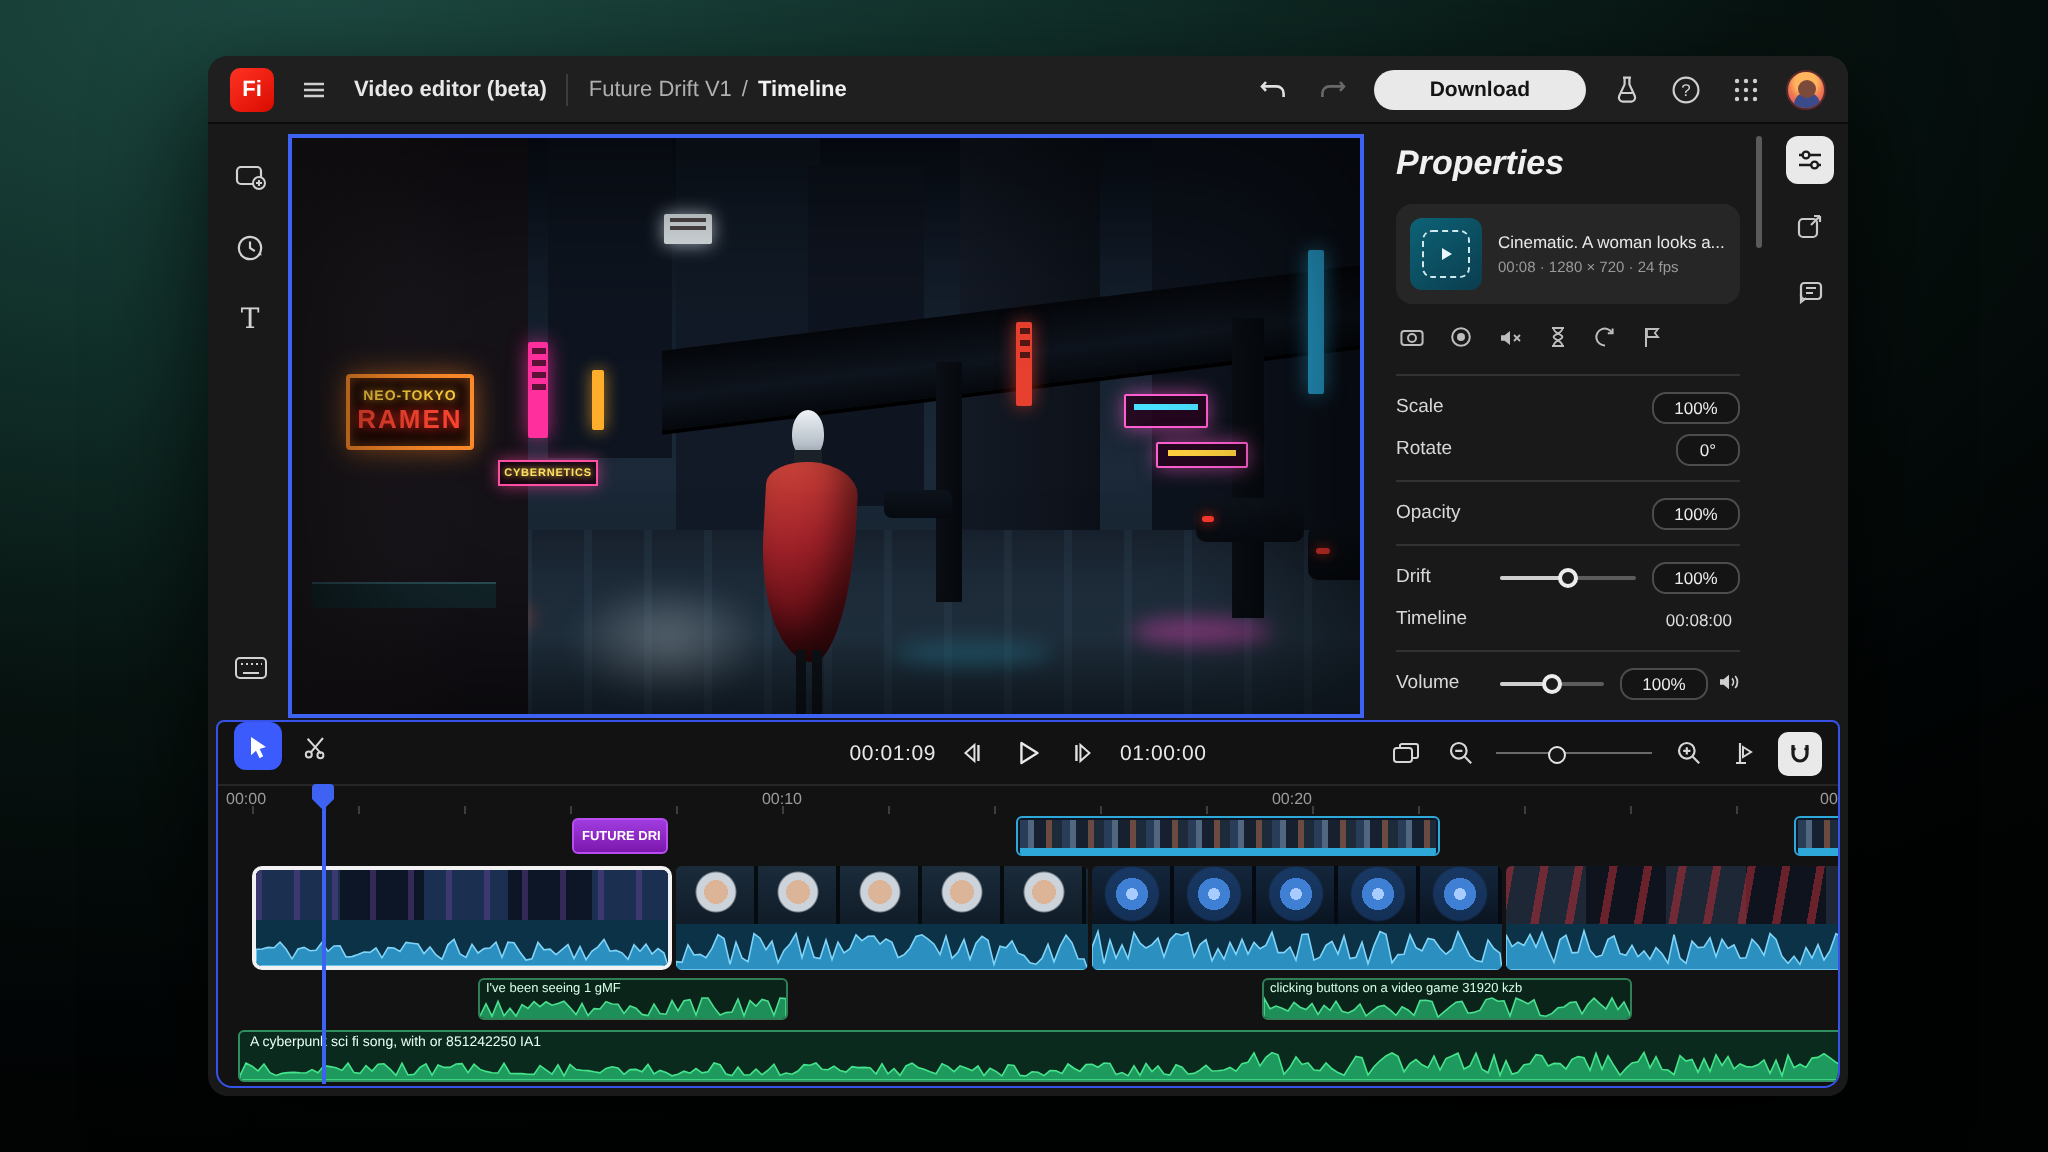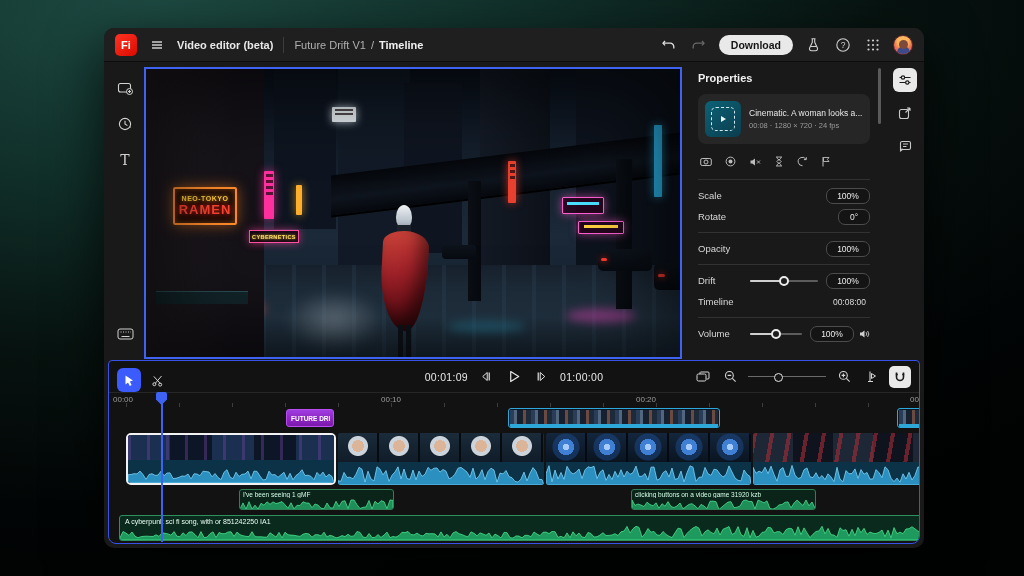--- a/index.html
+++ b/index.html
@@ -17,21 +17,21 @@
   .logo { width:22px; height:22px; border-radius:5px; background:linear-gradient(140deg,#ff3323,#d90b00);
     color:#fff; font-weight:bold; font-size:11px; display:flex; align-items:center; justify-content:center; }
   .iconbtn { width:20px; height:20px; display:flex; align-items:center; justify-content:center; color:#cfcfcf; }
   .iconbtn svg { display:block; }
   .apptitle { color:#e8e8e8; font-size:11px;font-weight:bold; }
   .tb-div { width:1px; height:16px; background:#3c3c3c; }
   .crumb { font-size:11px; color:#b0b0b0; display:flex; gap:5px;justify-content:flex-end; }
   .crumb .page { color:#f2f2f2; font-weight:bold; }
   .tb-spacer { flex:1; }
   .dl-btn { background:#e9e9e9; color:#151515; font-size:10.5px; font-weight:bold;
-    border:none; border-radius:12px; padding:4px 12px; }
+    border:none; border-radius:12px; padding:4px 28px; }
   .avatar { width:20px; height:20px; border-radius:50%;
     background: radial-gradient(circle at 50% 30%, #ffb45e 0 35%, #f07d52 55%, #d63a66 100%);
     border:1px solid #5a2a2a; position:relative; overflow:hidden; }
   .avatar:after{ content:""; position:absolute; left:5px; top:4px; width:9px; height:9px; border-radius:50%;
     background:#7c4a3a; box-shadow:0 8px 0 2px #3a4a8a; }
   .dim { opacity:.38; }
 
   
   .leftrail { position:absolute; left:0; top:34px; width:42px; height:298px; display:flex;
     flex-direction:column; align-items:center; padding-top:14px; gap:12px; }
@@ -76,21 +76,21 @@
   .torso { position:absolute; left:23px; top:20px; width:14px; height:64px; background:#1a2128; }
   .cape { position:absolute; left:7px; top:26px; width:46px; height:100px;
     background:linear-gradient(160deg,#cc453a 0%,#a3232a 40%,#7c141c 70%,#570d13 100%);
     border-radius:48% 52% 40% 60% / 12% 16% 72% 62%; transform:rotate(3deg);
     box-shadow:inset -8px -12px 16px rgba(0,0,0,.5); }
   .leg { position:absolute; top:120px; width:5px; height:36px; background:#10151b; }
   .vignette { position:absolute; inset:0; box-shadow:inset 0 0 70px 28px rgba(0,0,0,.6); pointer-events:none; }
 
   
   .props { position:absolute; left:580px; top:34px; width:198px; height:298px; padding:10px 12px 0 14px; overflow:hidden; }
-  .props h3 { color:#f0f0f0; font-size:11px; margin-bottom:10px; }
+  .props h3 { color:#f0f0f0; font-size:17px; margin-bottom:10px;font-style:italic; }
   .clipcard { background:#262626; border-radius:8px; padding:7px; display:flex; gap:8px; align-items:center; }
   .clipthumb { width:36px; height:36px; border-radius:6px; flex:0 0 auto; position:relative;
     background:linear-gradient(140deg,#0d6276,#0a3d4e); display:flex; align-items:center; justify-content:center; }
   .clipthumb .dash { width:24px; height:24px; border:1px dashed #cfe9ef; border-radius:5px;
     display:flex; align-items:center; justify-content:center; }
   .clipinfo { min-width:0; }
   .clipinfo .t { color:#e8e8e8; font-size:8.5px; white-space:nowrap; overflow:hidden; }
   .clipinfo .m { color:#9a9a9a; font-size:7.5px; margin-top:3px; }
   .proprow-icons { display:flex; gap:13px; margin:9px 0 8px 2px; color:#bdbdbd; }
   .pdiv { height:1px; background:#323232; margin:5px 0; }
@@ -110,21 +110,21 @@
   .pscroll { position:absolute; left:774px; top:40px; width:3px; height:56px; background:#5a5a5a; border-radius:2px; }
 
   
   .rightrail { position:absolute; left:782px; top:40px; width:38px; display:flex; flex-direction:column; align-items:center; gap:9px; }
   .rr-btn { width:24px; height:24px; border-radius:6px; display:flex; align-items:center; justify-content:center; color:#c9c9c9; }
   .rr-btn.active { background:#e9e9e9; color:#1a1a1a; }
 
   
   .timeline { position:absolute; left:4px; top:332px; width:812px; height:184px; background:#121212;
     border:1px solid #3752e8; border-radius:4px 4px 8px 8px; overflow:hidden; }
-  .tl-toolbar { position:absolute; left:0; top:0; width:100%; height:31px; display:flex; align-items:flex-end; padding:0 8px; }
+  .tl-toolbar { position:absolute; left:0; top:0; width:100%; height:31px; display:flex; align-items:flex-start; padding:0 8px; }
   .tool { width:24px; height:24px; border-radius:6px; display:flex; align-items:center; justify-content:center; color:#d6d6d6; }
   .tool.sel { background:#3b5bfd; color:#fff; }
   .transport { position:absolute; left:50%; top:0; height:31px; transform:translateX(-50%);
     display:flex; align-items:center; gap:9px; color:#e2e2e2; }
   .tc { font-size:10.5px; color:#e8e8e8; letter-spacing:.3px; }
   .tl-right { position:absolute; right:8px; top:0; height:31px; display:flex; align-items:center; gap:9px; }
   .zoomslider { position:relative; width:78px; height:10px; }
   .zoomslider .track { position:absolute; top:4.5px; left:0; right:0; height:1.4px; background:#6a6a6a; }
   .zoomslider .knob { position:absolute; top:1px; left:26px; width:9px; height:9px; border-radius:50%;
     background:#161616; border:1.6px solid #e6e6e6; }

